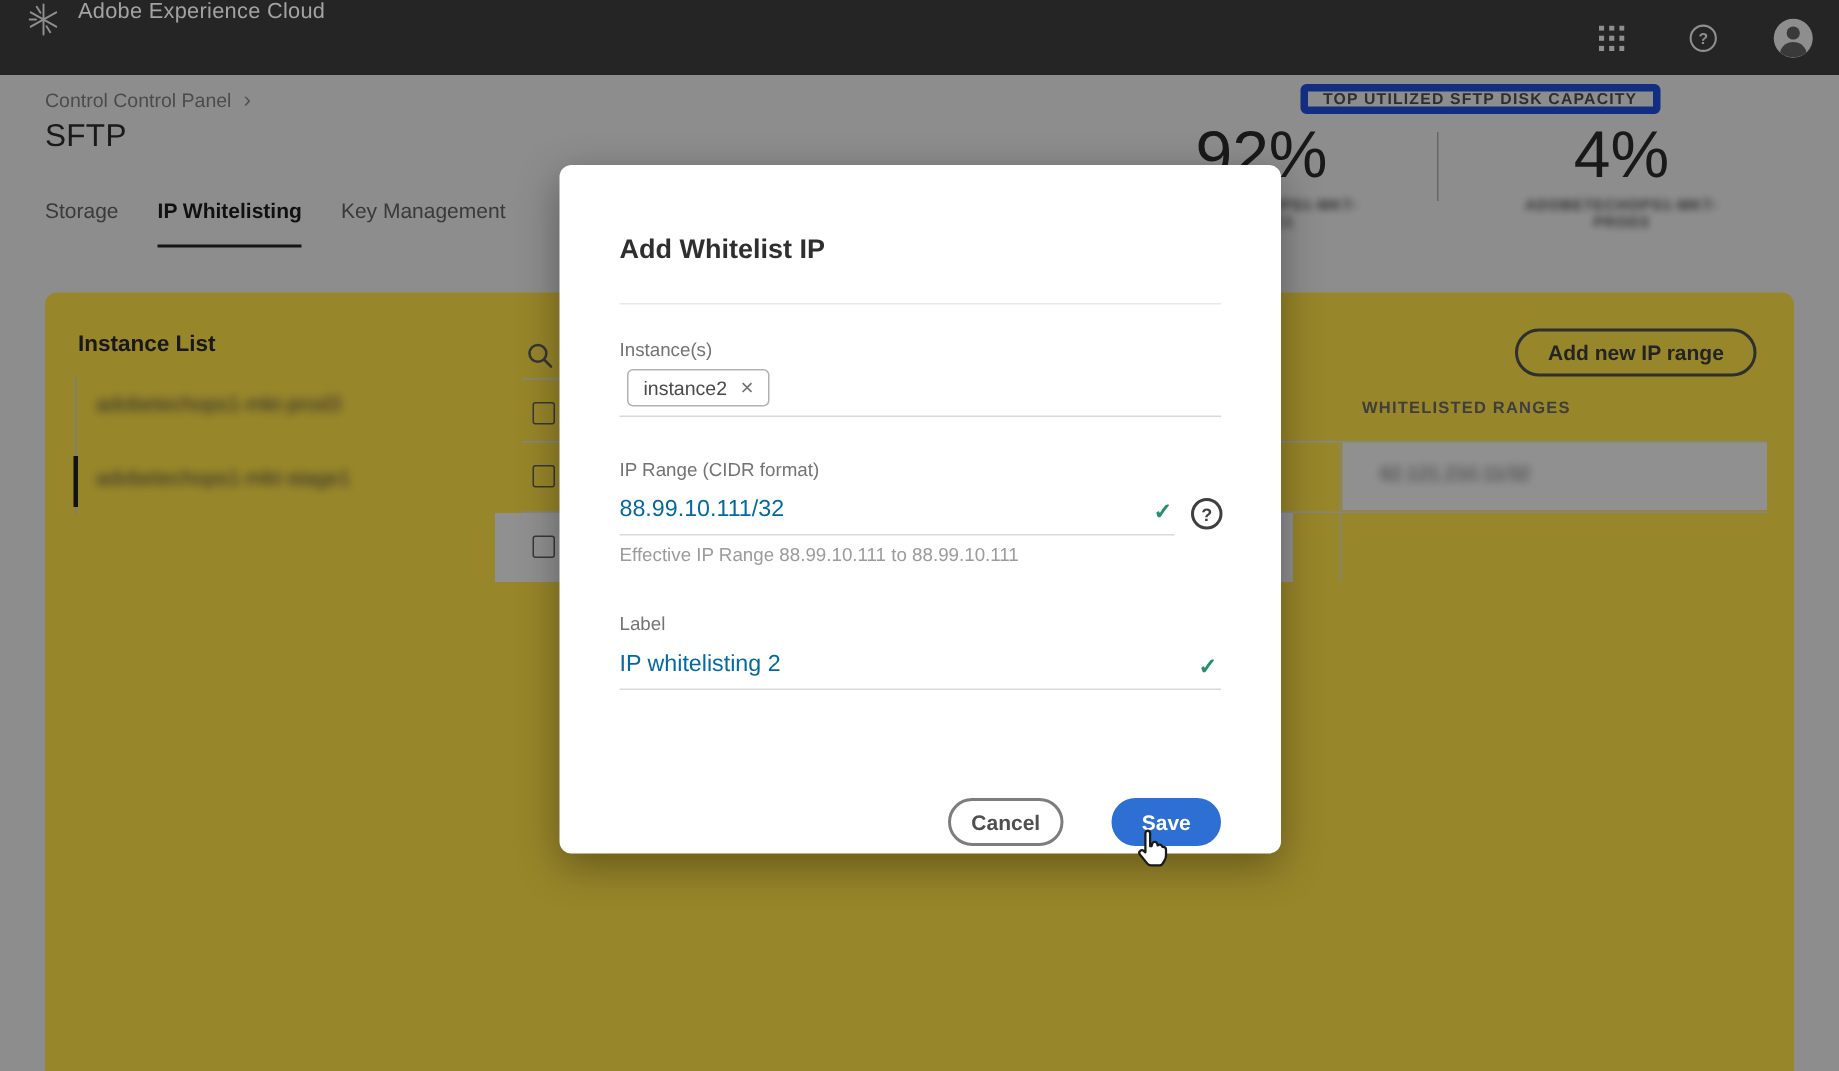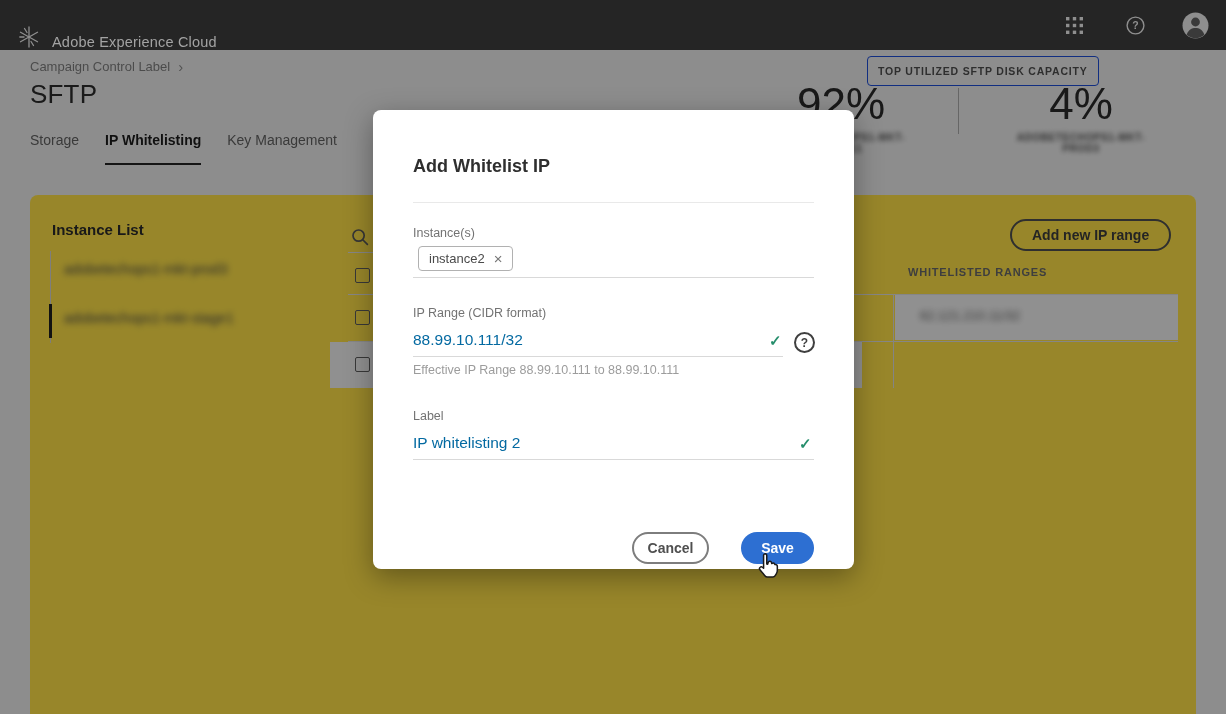--- a/index.html
+++ b/index.html
@@ -3,32 +3,32 @@
 <meta charset="utf-8">
 <style>
   * { margin:0; padding:0; box-sizing:border-box; }
   html,body { width:1226px; height:714px; overflow:hidden; }
   body { font-family:"Liberation Sans", sans-serif; background:#ececec; }
   .screen { position:relative; width:1226px; height:714px; background:#ececec; overflow:hidden; }
   .abs { position:absolute; }
 
   
   .topbar { position:absolute; top:0; left:0; width:1226px; height:50px; background:#252525; z-index:10; }
-  .brand-wrap { position:absolute; left:16px; top:0; height:50px; display:flex; align-items:flex-end; gap:10px; }
+  .brand-wrap { position:absolute; left:16px; top:0; height:50px; display:flex; align-items:flex-start; gap:10px; }
   .brand-text { color:#a3a3a3; font-size:14.5px; letter-spacing:.2px; }
   .topbar-icon { position:absolute; top:0; height:50px; display:flex; align-items:center; justify-content:center; cursor:pointer; }
 
   
   .breadcrumb { position:absolute; left:30px; top:58px; font-size:13px; color:#7e7e7e; display:flex; gap:8px; align-items:center; cursor:pointer; }
-  .page-title { position:absolute; left:30px; top:79px; font-size:26px; color:#2c2c2c; font-weight:400; letter-spacing:.2px; }
+  .page-title { position:absolute; left:30px; top:79px; font-size:21px; color:#2c2c2c; font-weight:400; letter-spacing:.2px; }
   .tabs { position:absolute; left:30px; top:132px; display:flex; gap:26px; }
   .tab { font-size:14px; color:#616161; padding-bottom:15px; cursor:pointer; }
   .tab.active { color:#1c1c1c; font-weight:700; border-bottom:2.5px solid #232323; }
 
-  .cap-badge { position:absolute; left:867px; top:56px; height:30px; display:flex; align-items:center; padding:0 10px; border:1px solid #1d4ed8; border-radius:4px; font-size:10.5px; letter-spacing:.8px; color:#4e4e4e; font-weight:600; background:transparent; }
+  .cap-badge { position:absolute; left:867px; top:56px; height:20px; display:flex; align-items:center; padding:0 10px; border:5px solid #1d4ed8; border-radius:4px; font-size:10.5px; letter-spacing:.8px; color:#4e4e4e; font-weight:600; background:transparent; }
   .stat { position:absolute; width:158px; text-align:center; }
   .stat-value { font-size:44px; color:#2b2b2b; font-weight:400; line-height:1; }
   .stat-label { margin-top:6px; font-size:10px; font-weight:700; letter-spacing:.6px; color:#4f4f4f; }
   .stat-divider { position:absolute; left:958px; top:88px; width:1px; height:46px; background:#ababab; }
 
   
   .card { position:absolute; left:30px; top:195px; width:1166px; height:519px; background:#fde047; border-radius:8px 8px 0 0; }
   .card-title { position:absolute; left:22px; top:26px; font-size:15px; font-weight:700; color:#2b2b2b; }
   .list-rule { position:absolute; left:20px; top:56px; width:1px; height:92px; background:#d2d2d2; }
   .sel-bar { position:absolute; left:19px; top:109px; width:3px; height:34px; background:#1f1f1f; }
@@ -103,21 +103,21 @@
     <div class="topbar-icon" style="left:1181px; width:28px;">
       <svg width="27" height="27" viewBox="0 0 27 27">
         <circle cx="13.5" cy="13.5" r="13" fill="#8e8e8e"></circle>
         <circle cx="13.5" cy="10" r="4.4" fill="#3a3a3a"></circle>
         <path d="M4.7 22.8 C6 17.8 10 16 13.5 16 C17 16 21 17.8 22.3 22.8 A13 13 0 0 1 4.7 22.8 Z" fill="#3a3a3a"></path>
       </svg>
     </div>
   </header>
 
   <div class="breadcrumb">
-    <span>Campaign Control Label</span>
+    <span>Control Control Panel</span>
     <span style="font-size:15px; color:#8a8a8a;">›</span>
   </div>
   <h1 class="page-title">SFTP</h1>
 
   <nav class="tabs">
     <div class="tab">Storage</div>
     <div class="tab active">IP Whitelisting</div>
     <div class="tab">Key Management</div>
   </nav>
 

